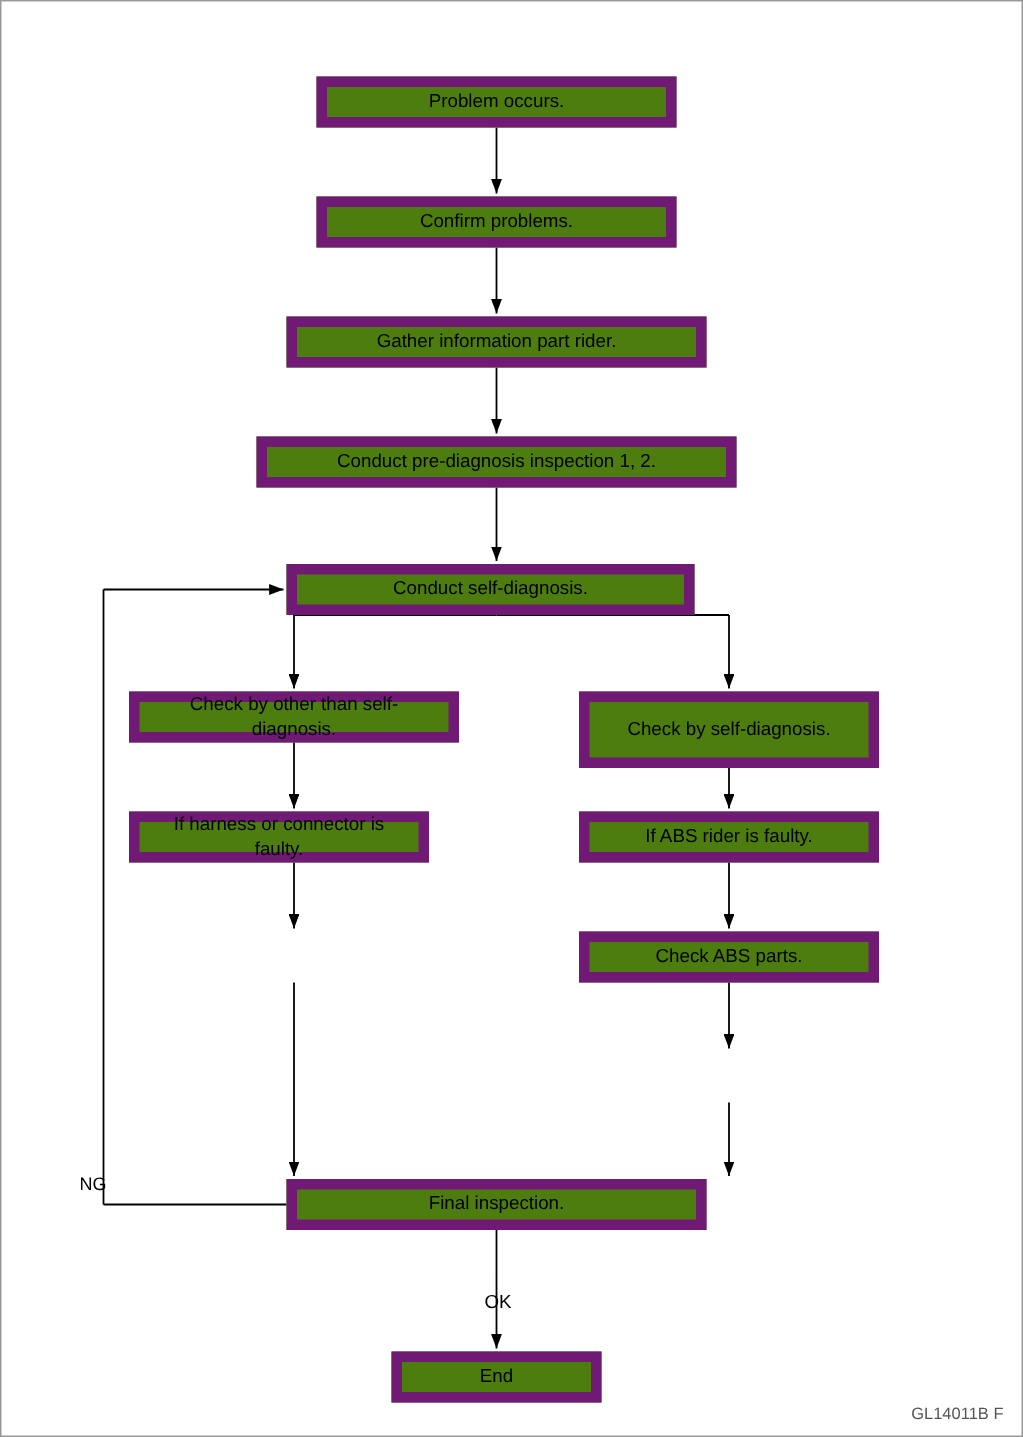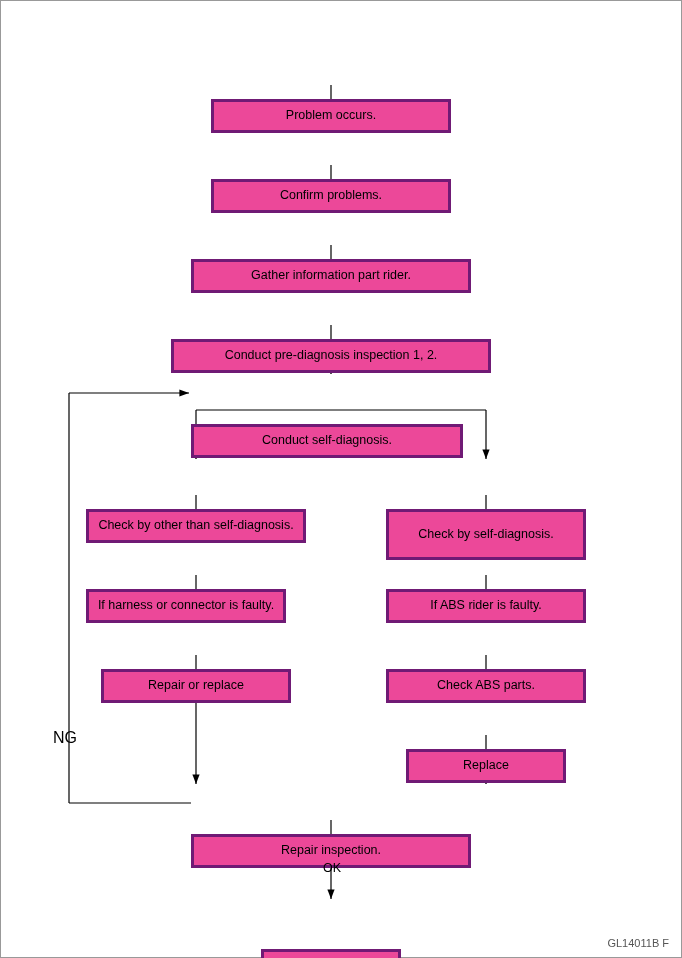--- a/index.html
+++ b/index.html
@@ -23,30 +23,29 @@
     }
 
     .flowchart {
       position: relative;
       width: 100%;
       height: 900px;
     }
 
     .box {
       position: absolute;
-      border: 3px solid #701a75;
-      background: #ec4899;
+      border: 7px solid #701a75;
+      background: #4d7c0f;
       display: flex;
       align-items: center;
       justify-content: center;
       text-align: center;
       font-size: 12.5px;
       line-height: 1.4;
       padding: 4px 8px;
-      margin-top: 48px;
     }
 
     
     .arrows-svg {
       position: absolute;
       top: 0;
       left: 0;
       width: 100%;
       height: 100%;
       pointer-events: none;
@@ -122,30 +121,28 @@
     <div class="box" style="left:170px;top:355px;width:272px;height:34px;">Conduct self-diagnosis.</div>
 
     <div class="box" style="left:65px;top:440px;width:220px;height:34px;">Check by other than self-diagnosis.</div>
 
     <div class="box" style="left:365px;top:440px;width:200px;height:51px;">Check by self-diagnosis.</div>
 
     <div class="box" style="left:65px;top:520px;width:200px;height:34px;">If harness or connector is faulty.</div>
 
     <div class="box" style="left:365px;top:520px;width:200px;height:34px;">If ABS rider is faulty.</div>
 
-    <div class="box" style="left:80px;top:600px;width:190px;height:34px;">Repair or replace</div>
 
     <div class="box" style="left:365px;top:600px;width:200px;height:34px;">Check ABS parts.</div>
 
-    <div class="box" style="left:385px;top:680px;width:160px;height:34px;">Replace</div>
 
-    <div class="box" style="left:170px;top:765px;width:280px;height:34px;">Repair inspection.</div>
+    <div class="box" style="left:170px;top:765px;width:280px;height:34px;">Final inspection.</div>
 
     <div class="box" style="left:240px;top:880px;width:140px;height:34px;">End</div>
 
-    <div style="position:absolute;left:32px;top:708px;font-size:16px;">NG</div>
+    <div style="position:absolute;left:32px;top:761px;font-size:12px;">NG</div>
 
     <div style="position:absolute;left:302px;top:840px;font-size:12.5px;">OK</div>
 
   </div>
 
   <div class="watermark">GL14011B  F</div>
 </div>
 
 </body></html>

